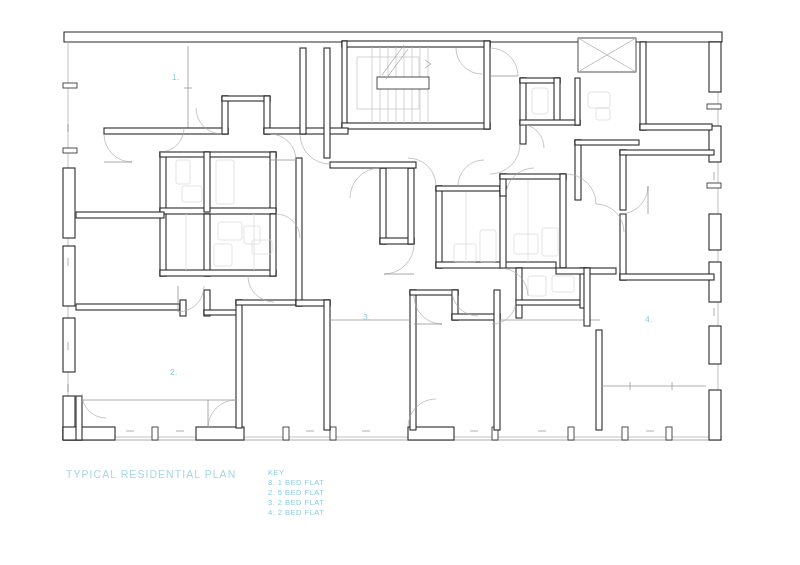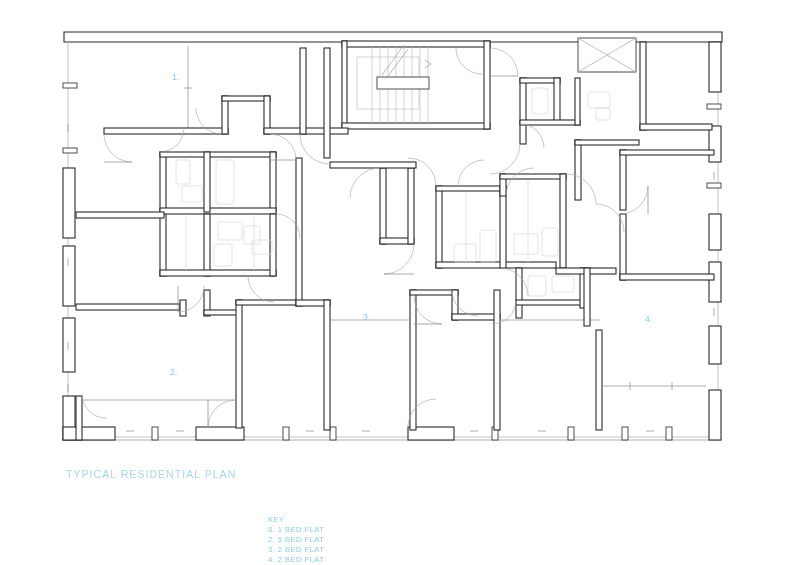--- a/index.html
+++ b/index.html
@@ -385,21 +385,21 @@
       <text class="plan-num" x="363" y="320" fill="#8ecbe2">3.</text>
       <text class="plan-num" x="645" y="322" fill="#8ecbe2">4.</text>
     </g>
 
   </svg>
 
   <div id="annotations">
 
     <div class="sheet-title" style="color: rgb(169, 214, 232);">TYPICAL RESIDENTIAL PLAN</div>
 
-    <div class="key-block" style="color: rgb(142, 203, 226); margin-top: 47px;">
+    <div class="key-block" style="color: rgb(142, 203, 226);">
       <span class="key-heading">KEY</span>
       <span class="key-item">8. 1 BED FLAT</span>
       <span class="key-item">2. 5 BED FLAT</span>
       <span class="key-item">3. 2 BED FLAT</span>
       <span class="key-item">4. 2 BED FLAT</span>
     </div>
 
   </div>
 
 </div>

